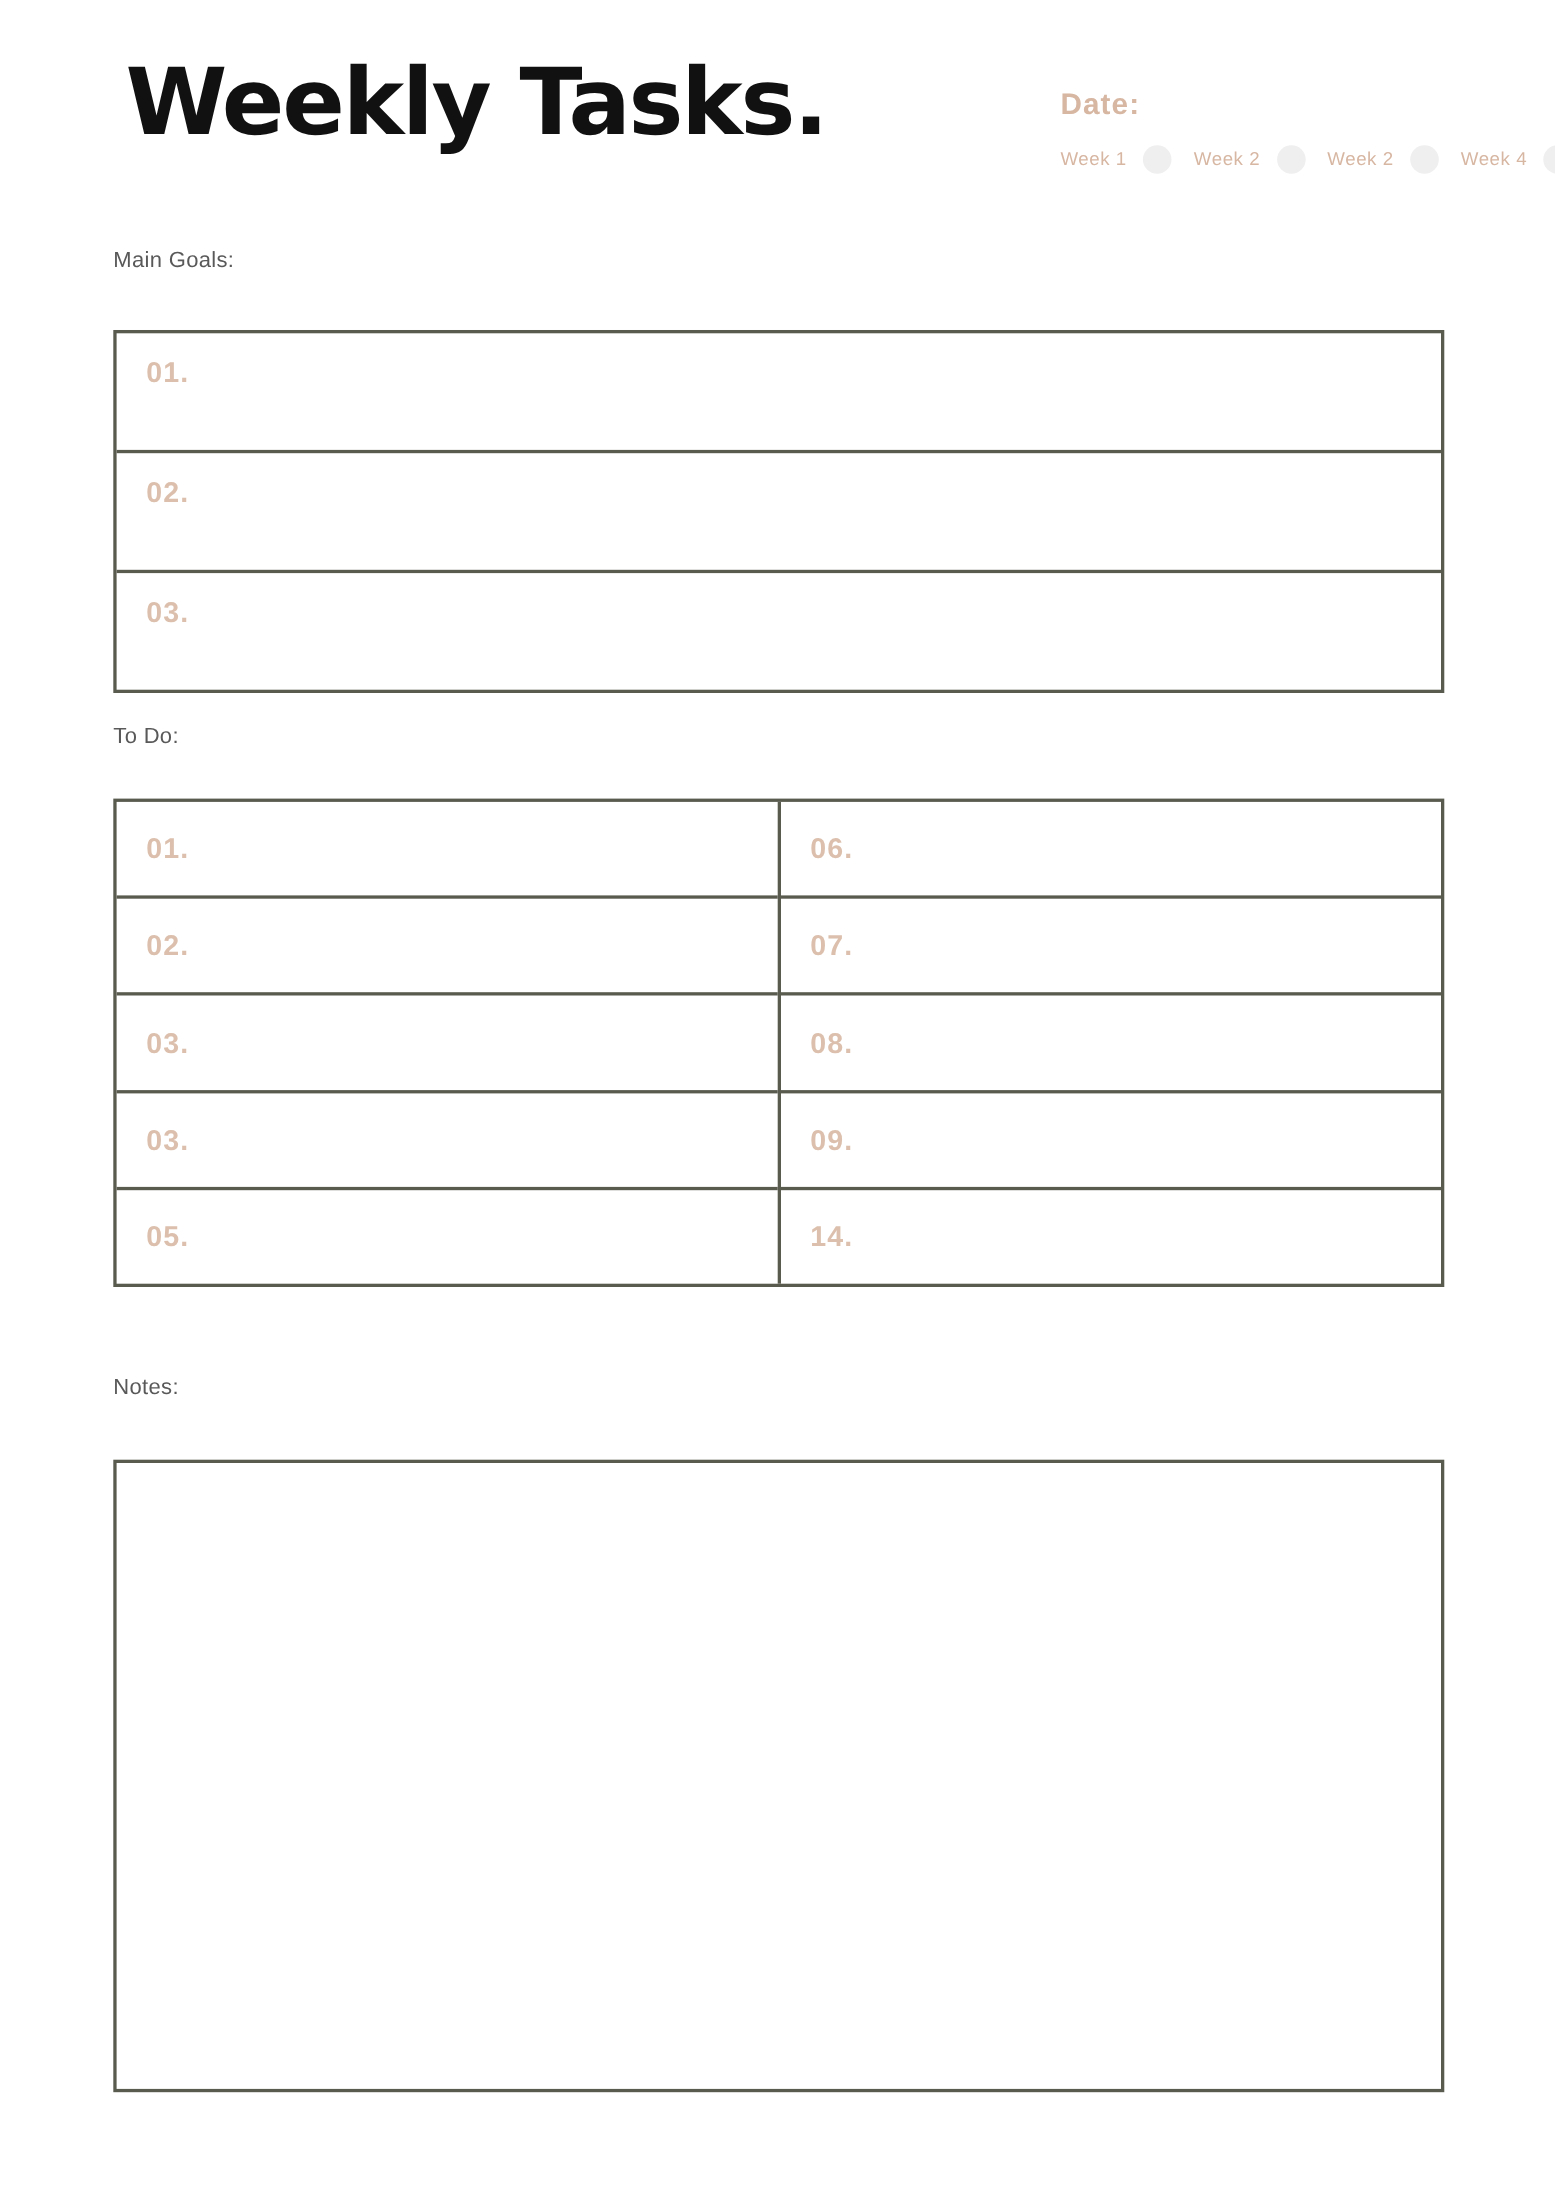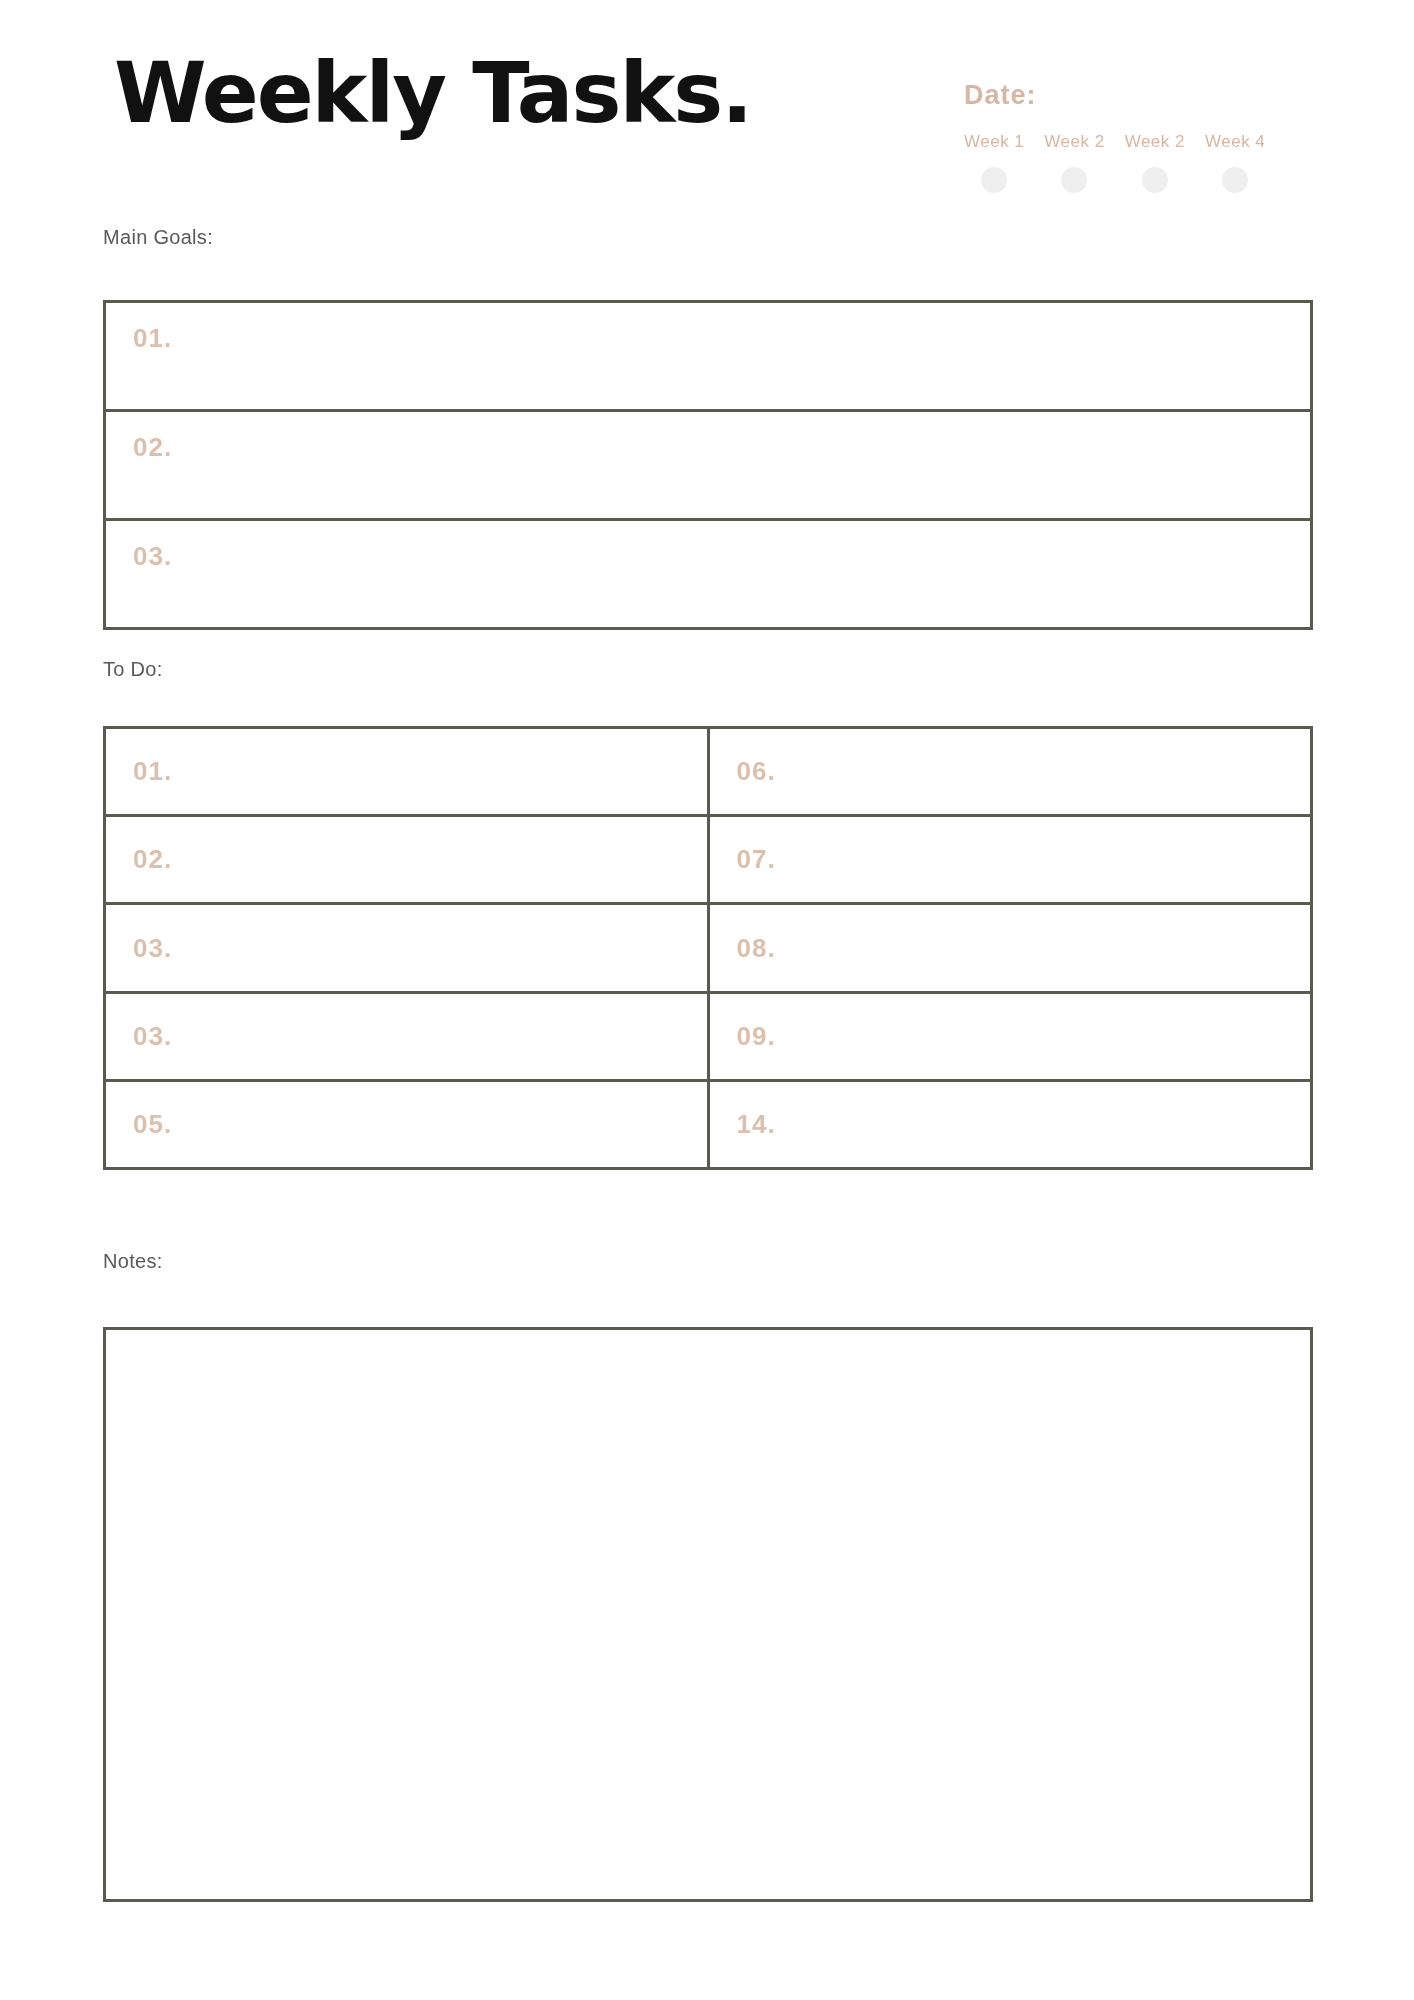--- a/index.html
+++ b/index.html
@@ -25,21 +25,21 @@
     font-family:"DejaVu Sans",sans-serif;
     font-weight:bold;font-size:84px;letter-spacing:-2px;
     color:var(--title-black);
   }
   .date-block{position:absolute;left:964px;top:80px;}
   .date-label{
     font-size:27px;font-weight:700;color:var(--date-tan);
     letter-spacing:1px;
   }
   .weeks-row{display:flex;gap:20px;margin-top:21px;}
-  .week{display:flex;flex-direction:column;align-items:center;gap:15px;}
+  .week{display:flex;flex-direction:row;align-items:center;gap:15px;}
   .week-label{font-size:17px;color:var(--date-tan);letter-spacing:0.5px;white-space:nowrap;}
   .week-circle{width:26px;height:26px;border-radius:50%;background:var(--circle-gray);}
 
   
   .section-heading{
     position:absolute;left:103px;
     font-size:20px;font-weight:normal;color:var(--heading-gray);
     letter-spacing:0.3px;
   }
   .h-main-goals{top:226px;}

